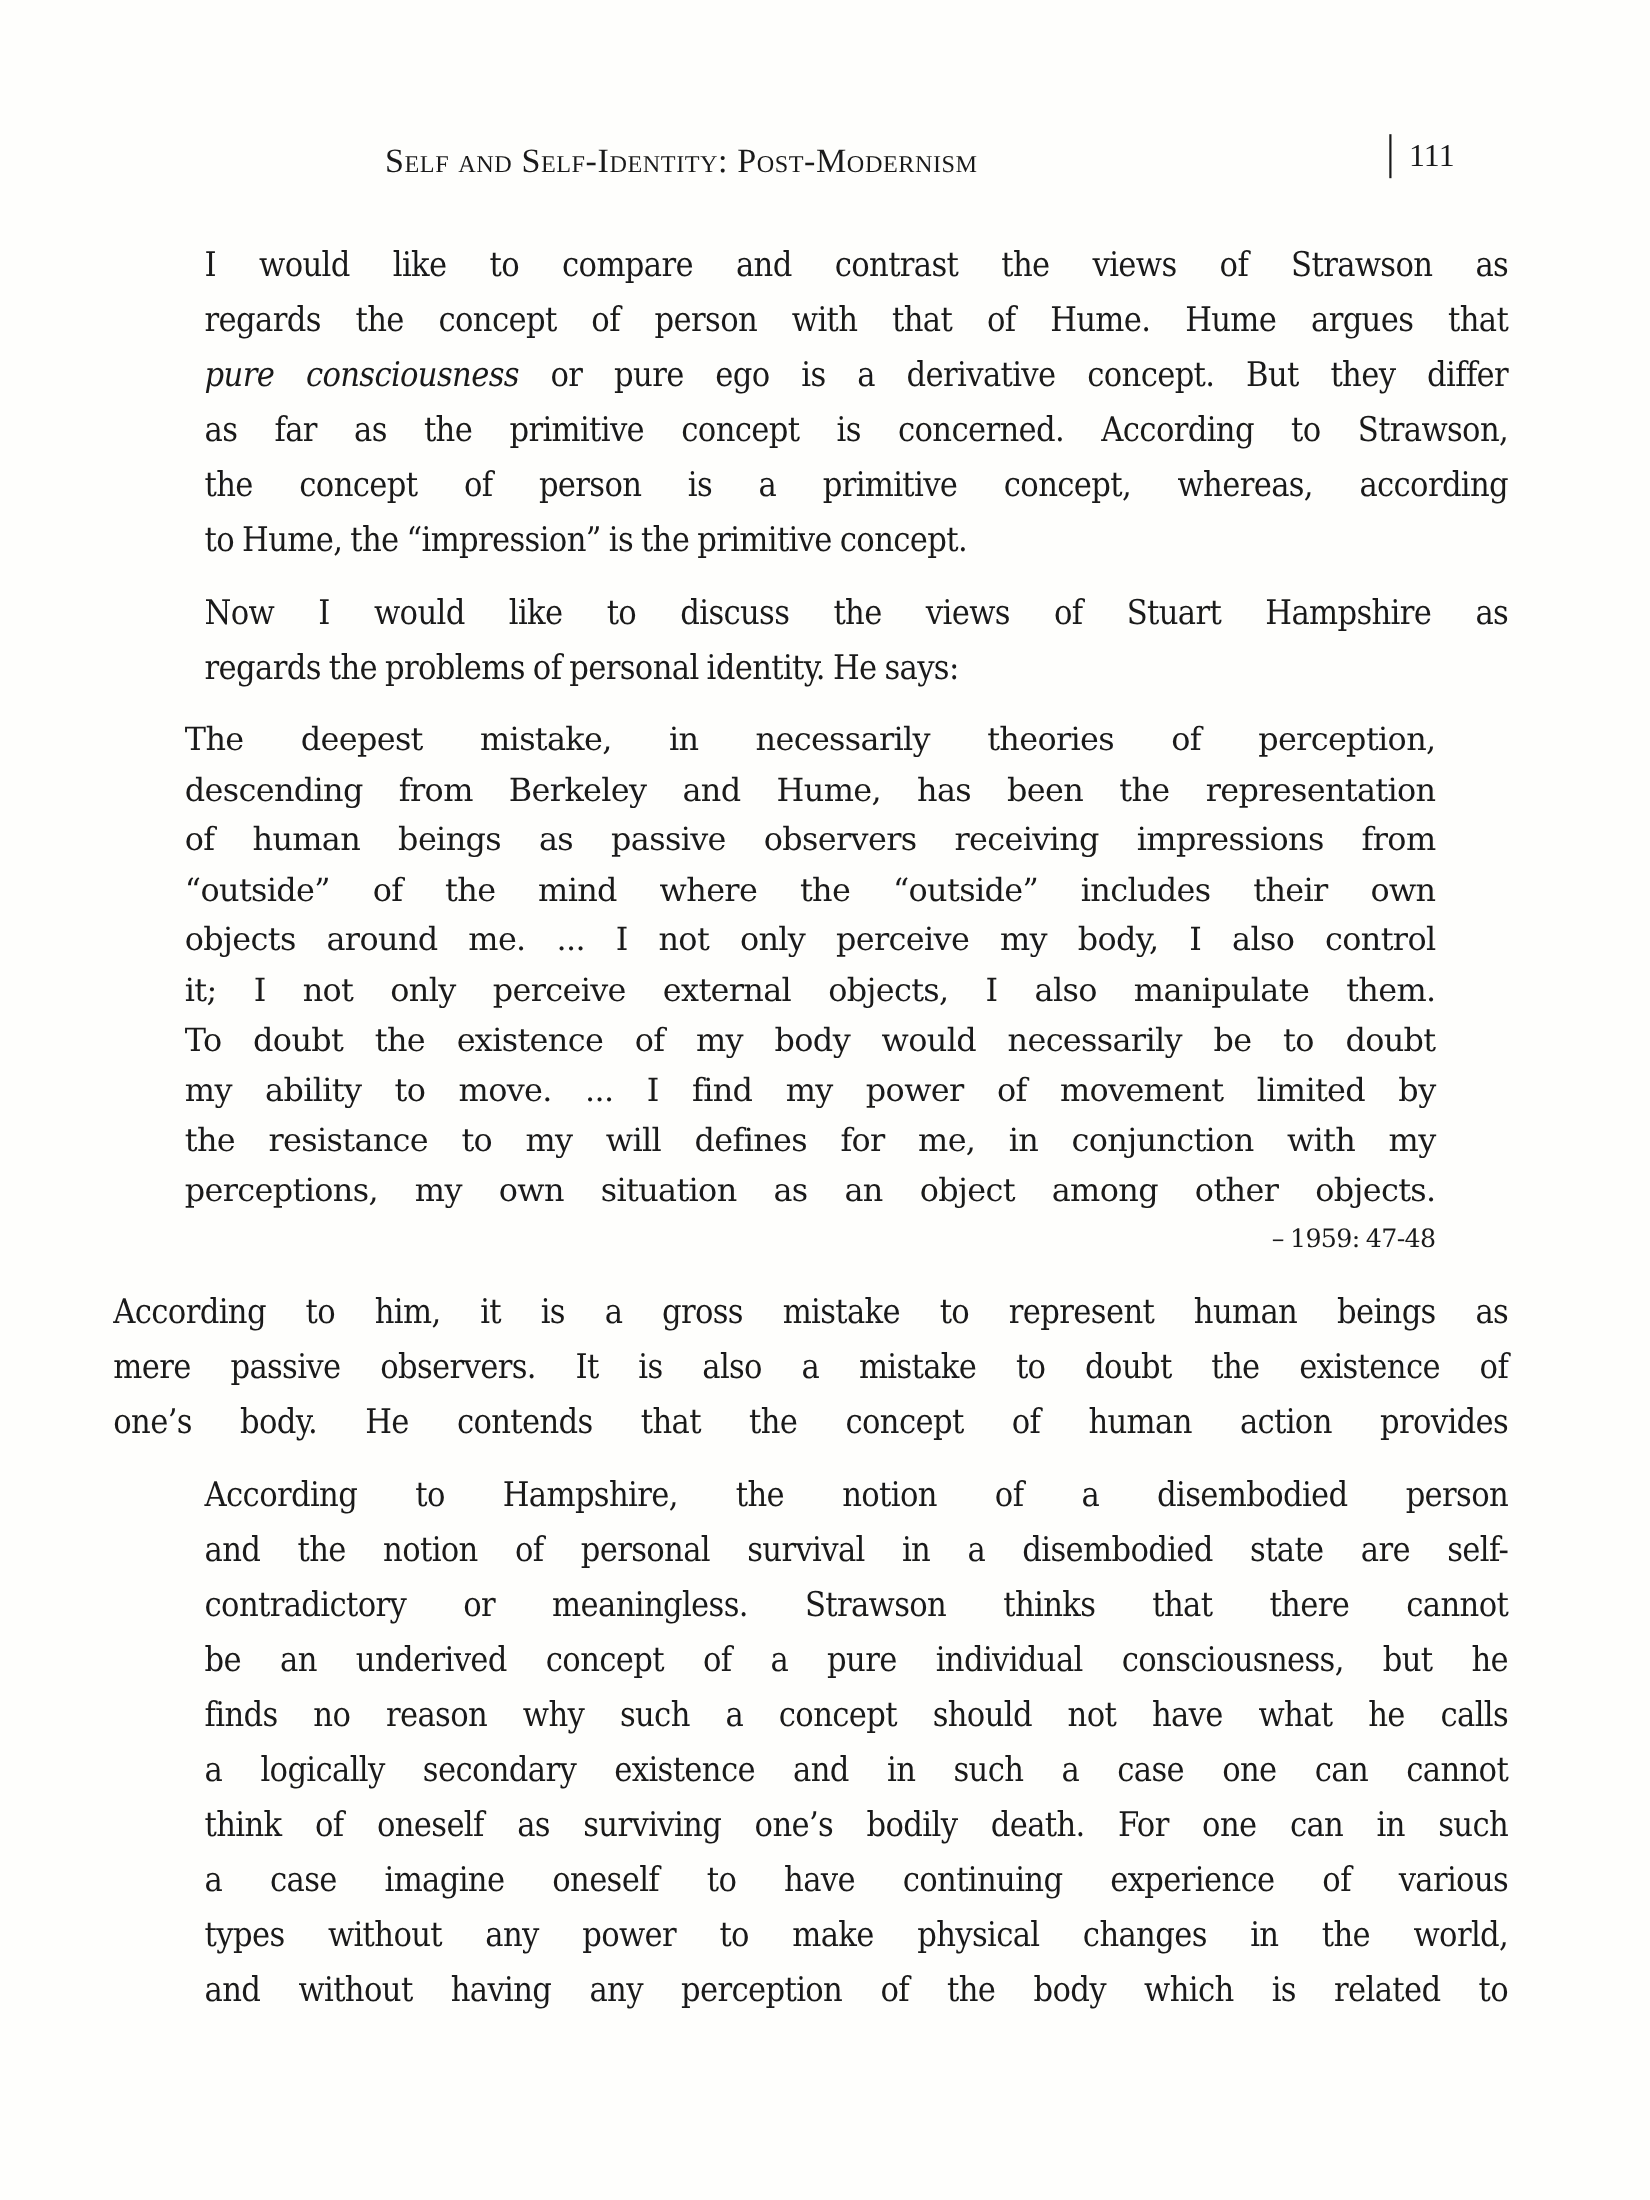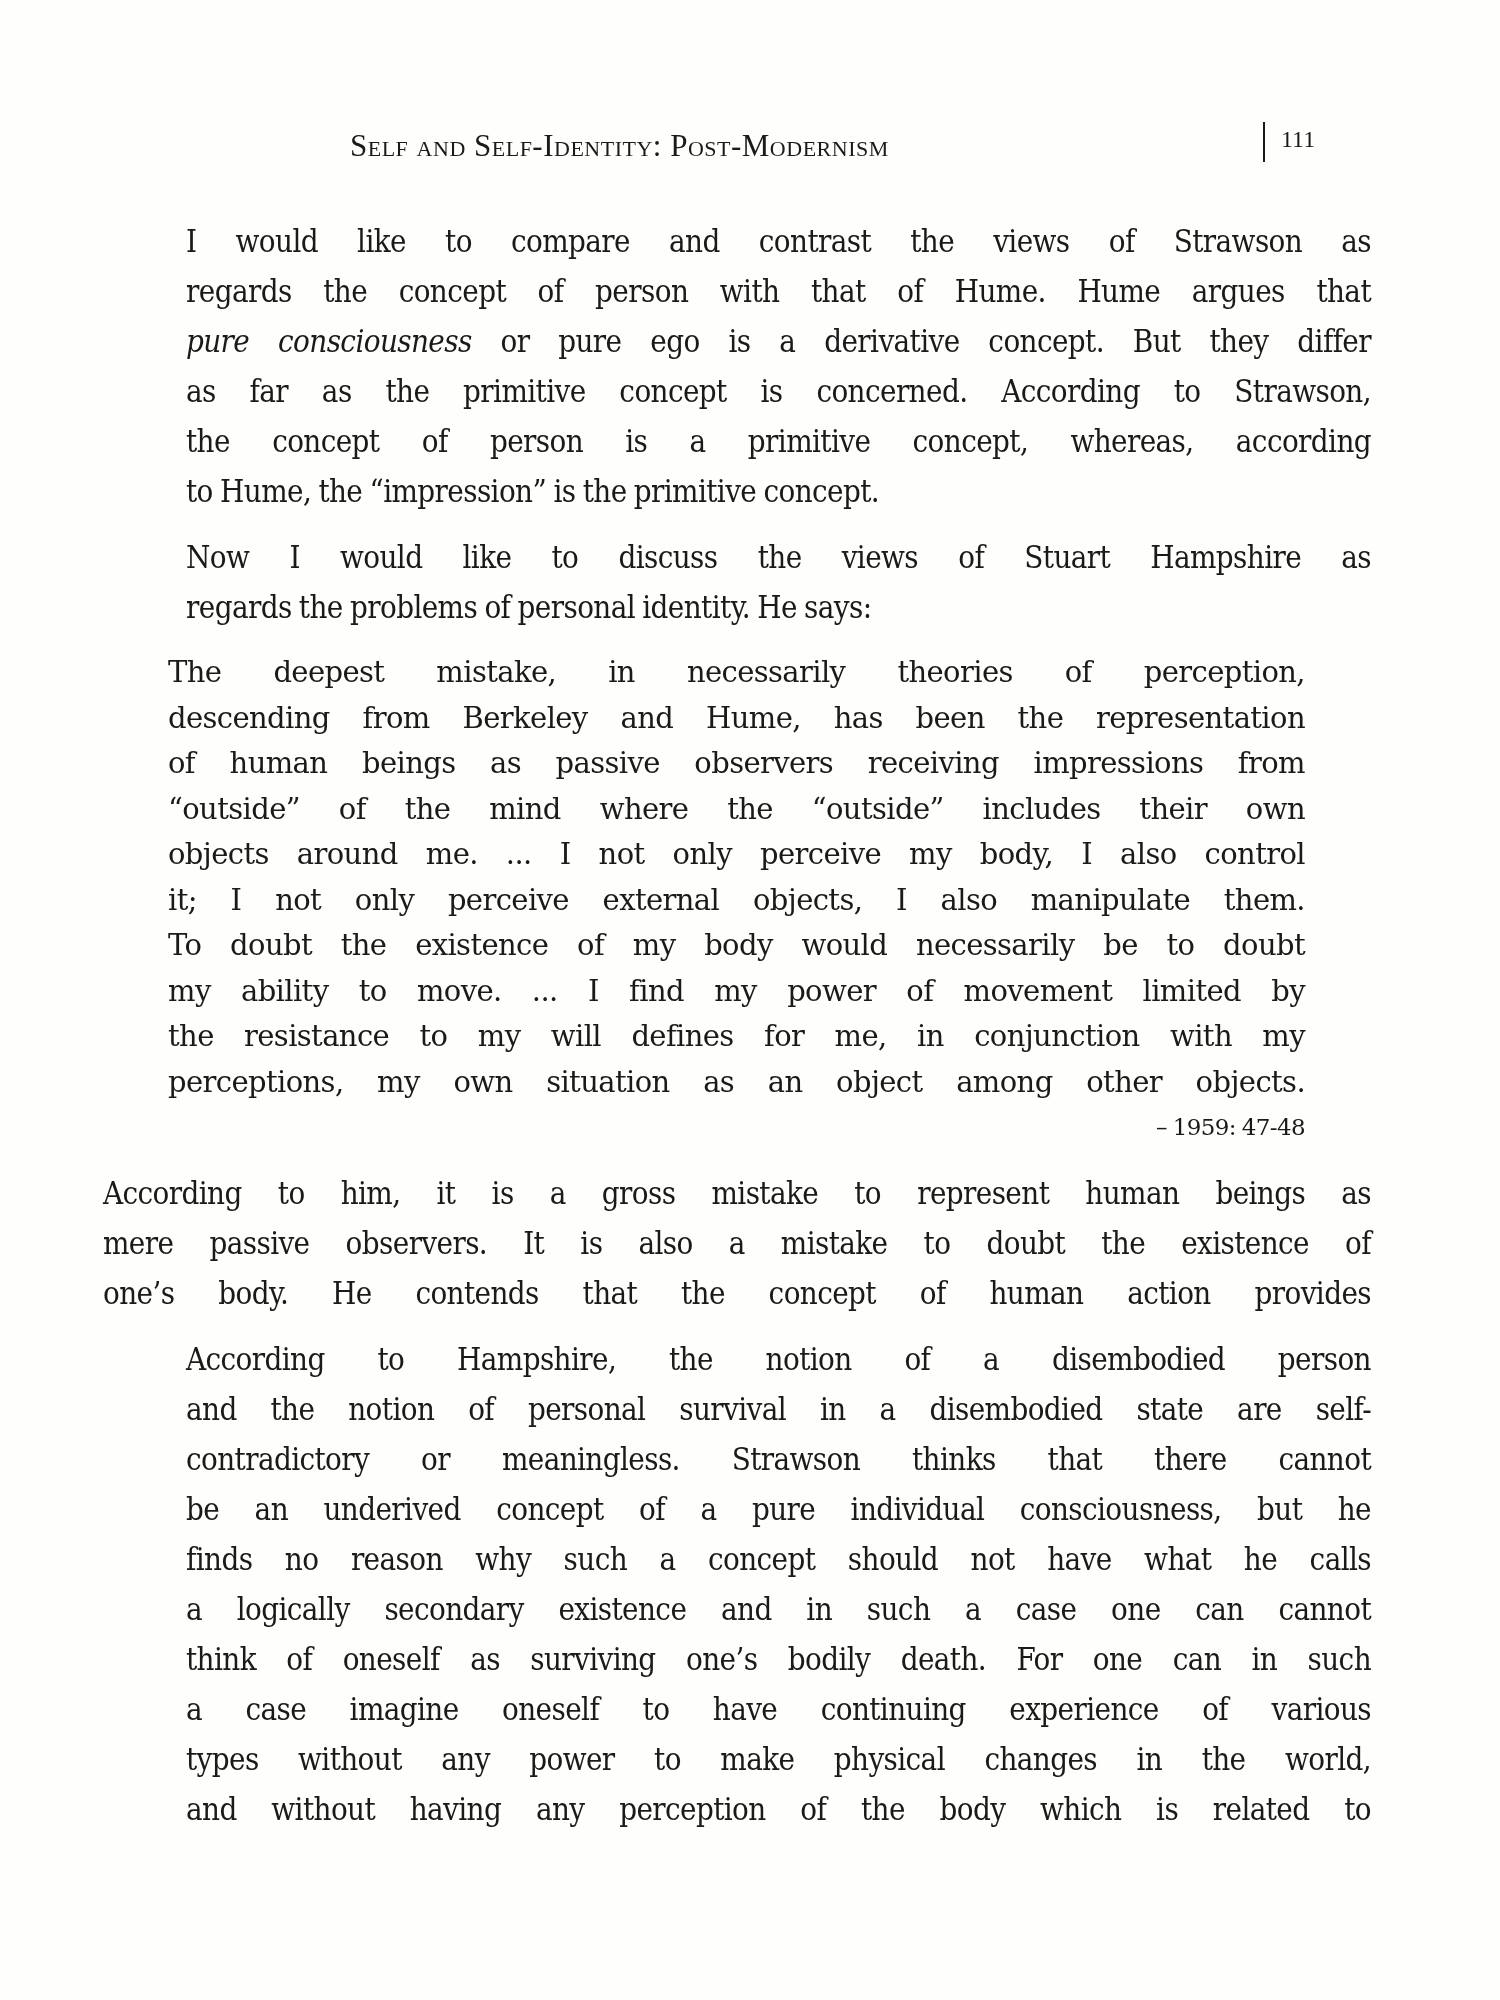--- a/index.html
+++ b/index.html
@@ -44,21 +44,21 @@
       top: 0px;
       width: 2px;
       height: 40px;
       background: #1a1a1a;
     }
     .folio {
       position: absolute;
       left: 1196px;
       top: 4px;
       font-family: "Liberation Serif", serif;
-      font-size: 24px;
+      font-size: 29px;
       color: #1a1a1a;
     }
     .body-text {
       position: absolute;
       left: 87px;
       top: 200px;
       width: 1300px;
     }
     .para {
       margin: 16px;

